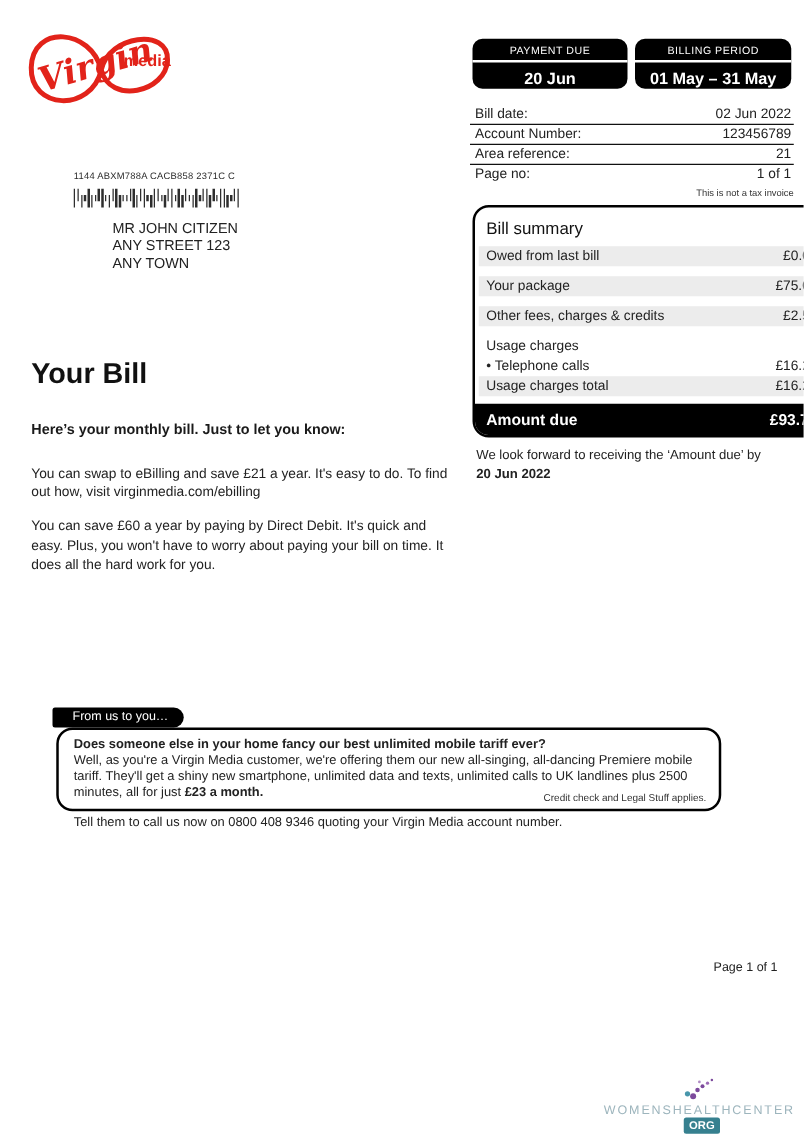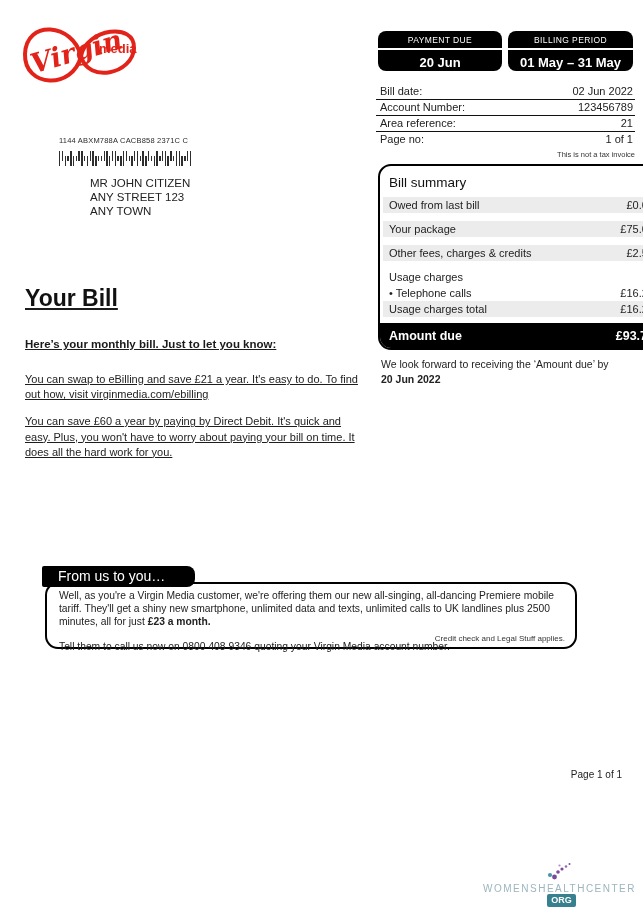--- a/index.html
+++ b/index.html
@@ -42,27 +42,27 @@
   .sum-row{display:flex;justify-content:space-between;font-size:11px;
     padding:2px 6px;color:#222;}
   .sum-row.shaded{background:#ececec;}
   .amount-bar{position:absolute;bottom:0;left:0;right:0;height:25px;background:#000;
     color:#fff;font-weight:bold;font-size:12.5px;display:flex;
     justify-content:space-between;align-items:center;padding:0 9px;}
   .look-forward{position:absolute;left:381px;top:357px;width:253px;
     font-size:10.5px;line-height:1.4;color:#222;}
   .look-forward b{display:block;}
   
-  .intro{position:absolute;left:25px;top:285px;width:342px;text-decoration:underline;}
+  .intro{position:absolute;left:25px;top:285px;width:342px;}
   .intro h1{font-size:23px;margin:0 0 26px;font-weight:bold;color:#111;}
   .intro .subtitle{font-size:11.5px;font-weight:bold;margin:0 0 22px;color:#1a1a1a;}
   .intro p{font-size:11px;line-height:1.38;margin:0 0 12px;color:#222;}
   
   .offer-tab{position:absolute;left:42px;top:566px;background:#000;color:#fff;
-    font-size:14px;padding:2px 30px 3px 16px;border-radius:2px 8px 8px 2px;z-index:2;}
+    font-size:10px;padding:2px 12px 3px 16px;border-radius:2px 8px 8px 2px;z-index:2;}
   .offer-box{position:absolute;left:45px;top:582px;width:532px;height:67px;
     border:2px solid #000;border-radius:13px;box-sizing:border-box;
     padding:6px 12px 4px;font-size:10.3px;line-height:1.25;color:#222;background:#fff;}
   .offer-box .headline{font-weight:bold;margin:0;}
   .offer-box .body1{margin:0 0 12px;}
   .offer-box .body2{margin:0;}
   .offer-legal{position:absolute;right:10px;bottom:3px;font-size:8px;color:#333;}
   
   .page-num{position:absolute;right:21px;top:769px;font-size:10px;color:#222;}
   .watermark{position:absolute;right:7px;bottom:5px;display:flex;align-items:center;flex-direction:column;}
@@ -224,20 +224,21 @@
     <h1>Your Bill</h1>
     <div class="subtitle">Here’s your monthly bill. Just to let you know:</div>
     <div>
         <p>You can swap to eBilling and save £21 a year. It's easy to do. To find out how, visit virginmedia.com/ebilling</p>
         <p>You can save £60 a year by paying by Direct Debit. It's quick and easy. Plus, you won't have to worry about paying your bill on time. It does all the hard work for you.</p>
       </div>
   </div>
 
   <div class="offer-tab">From us to you…</div>
   <div class="offer-box">
+    <p class="headline">Does someone else in your home fancy our best unlimited mobile tariff ever?</p>
     <p class="body1"><span>Well, as you're a Virgin Media customer, we're offering them our new all-singing, all-dancing Premiere mobile tariff. They'll get a shiny new smartphone, unlimited data and texts, unlimited calls to UK landlines plus 2500 minutes, all for just </span><b>£23 a month.</b></p>
     <p class="body2">Tell them to call us now on 0800 408 9346 quoting your Virgin Media account number.</p>
     <div class="offer-legal">Credit check and Legal Stuff applies.</div>
   </div>
 
   <div class="page-num">Page 1 of 1</div>
 
   <div class="watermark">
     <svg width="27" height="22" viewBox="0 0 27 22">
       <circle cx="4" cy="14" r="2.1" fill="#4796ab"></circle>

